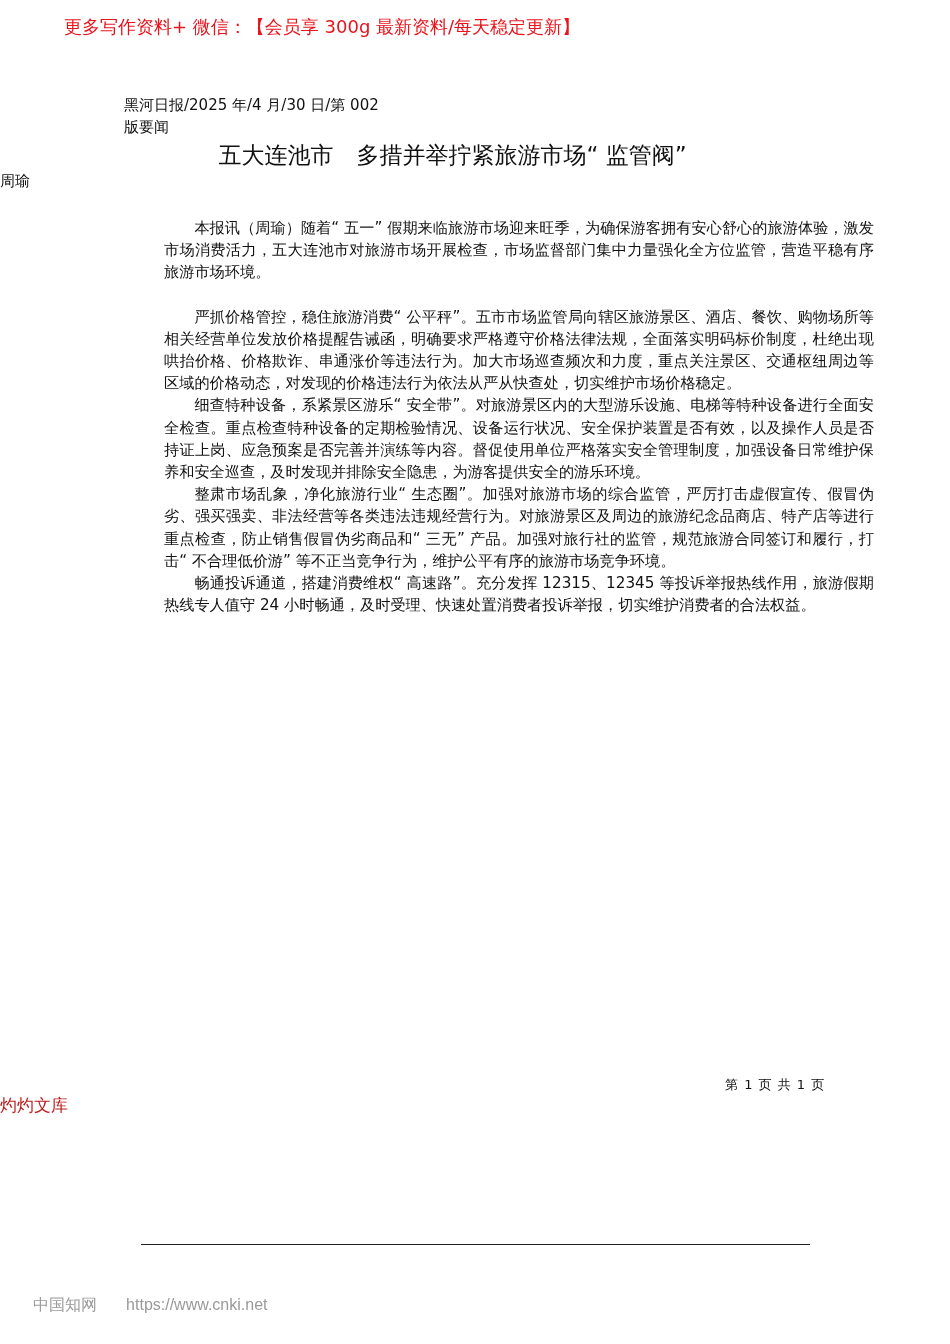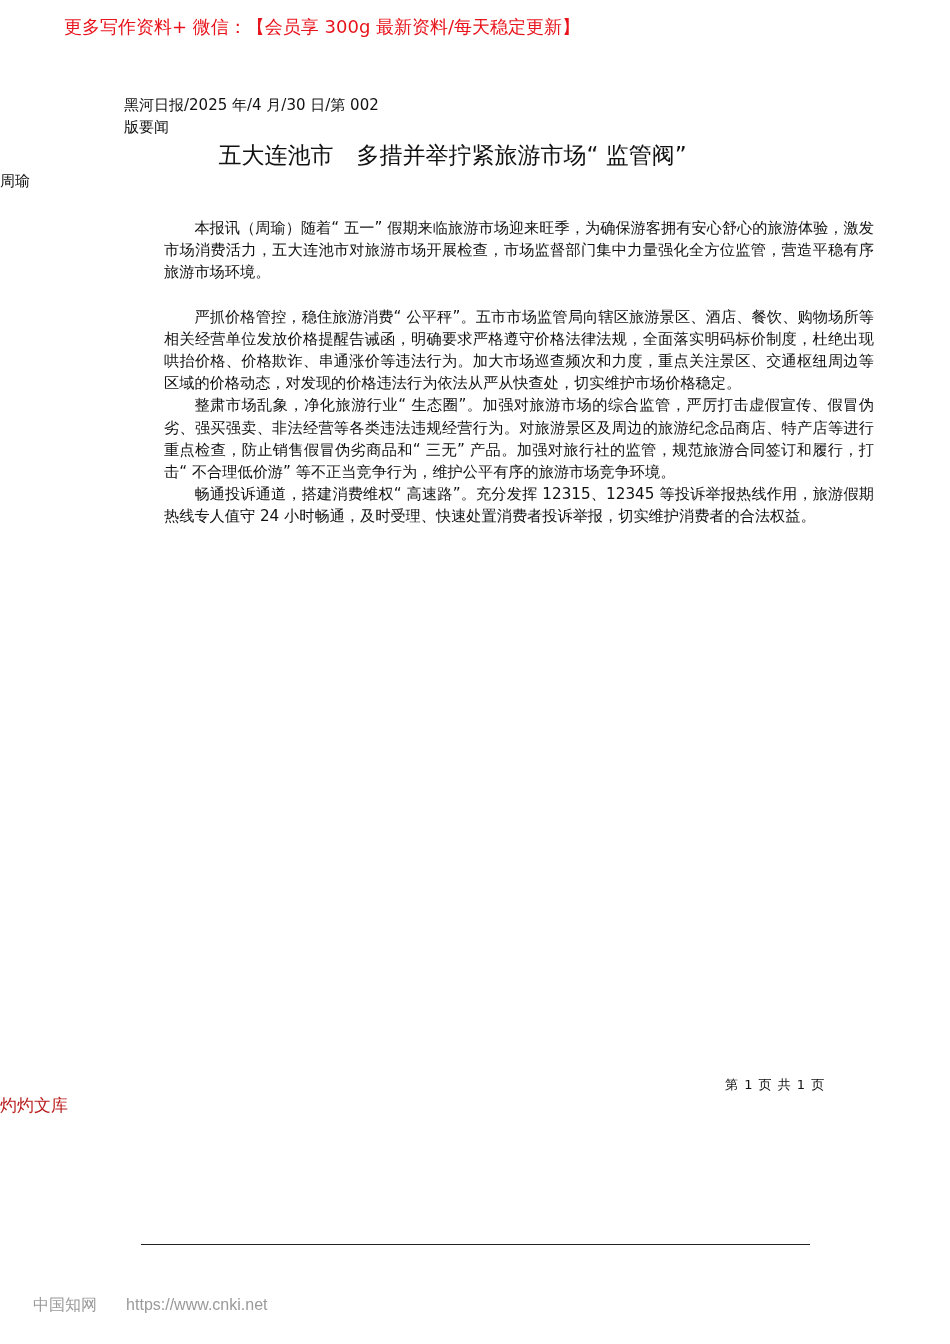--- a/index.html
+++ b/index.html
@@ -130,20 +130,21 @@
 
 <div class="source-line">黑河日报/2025 年/4 月/30 日/第 002</div>
 <div class="section-line">版要闻</div>
 
 <div class="article-title">五大连池市　多措并举拧紧旅游市场“ 监管阀”</div>
 <div class="article-author">周瑜</div>
 
 <div class="article-body">
   <p class="gap-after">本报讯（周瑜）随着“ 五一” 假期来临旅游市场迎来旺季，为确保游客拥有安心舒心的旅游体验，激发市场消费活力，五大连池市对旅游市场开展检查，市场监督部门集中力量强化全方位监管，营造平稳有序旅游市场环境。</p>
   <p>严抓价格管控，稳住旅游消费“ 公平秤”。五市市场监管局向辖区旅游景区、酒店、餐饮、购物场所等相关经营单位发放价格提醒告诫函，明确要求严格遵守价格法律法规，全面落实明码标价制度，杜绝出现哄抬价格、价格欺诈、串通涨价等违法行为。加大市场巡查频次和力度，重点关注景区、交通枢纽周边等区域的价格动态，对发现的价格违法行为依法从严从快查处，切实维护市场价格稳定。</p>
+  <p>细查特种设备，系紧景区游乐“ 安全带”。对旅游景区内的大型游乐设施、电梯等特种设备进行全面安全检查。重点检查特种设备的定期检验情况、设备运行状况、安全保护装置是否有效，以及操作人员是否持证上岗、应急预案是否完善并演练等内容。督促使用单位严格落实安全管理制度，加强设备日常维护保养和安全巡查，及时发现并排除安全隐患，为游客提供安全的游乐环境。</p>
   <p>整肃市场乱象，净化旅游行业“ 生态圈”。加强对旅游市场的综合监管，严厉打击虚假宣传、假冒伪劣、强买强卖、非法经营等各类违法违规经营行为。对旅游景区及周边的旅游纪念品商店、特产店等进行重点检查，防止销售假冒伪劣商品和“ 三无” 产品。加强对旅行社的监管，规范旅游合同签订和履行，打击“ 不合理低价游” 等不正当竞争行为，维护公平有序的旅游市场竞争环境。</p>
   <p>畅通投诉通道，搭建消费维权“ 高速路”。充分发挥 12315、12345 等投诉举报热线作用，旅游假期热线专人值守 24 小时畅通，及时受理、快速处置消费者投诉举报，切实维护消费者的合法权益。</p>
 </div>
 
 <div class="page-number">第 1 页 共 1 页</div>
 
 <div class="library-label">灼灼文库</div>
 
 <div class="footer-rule"></div>
 

